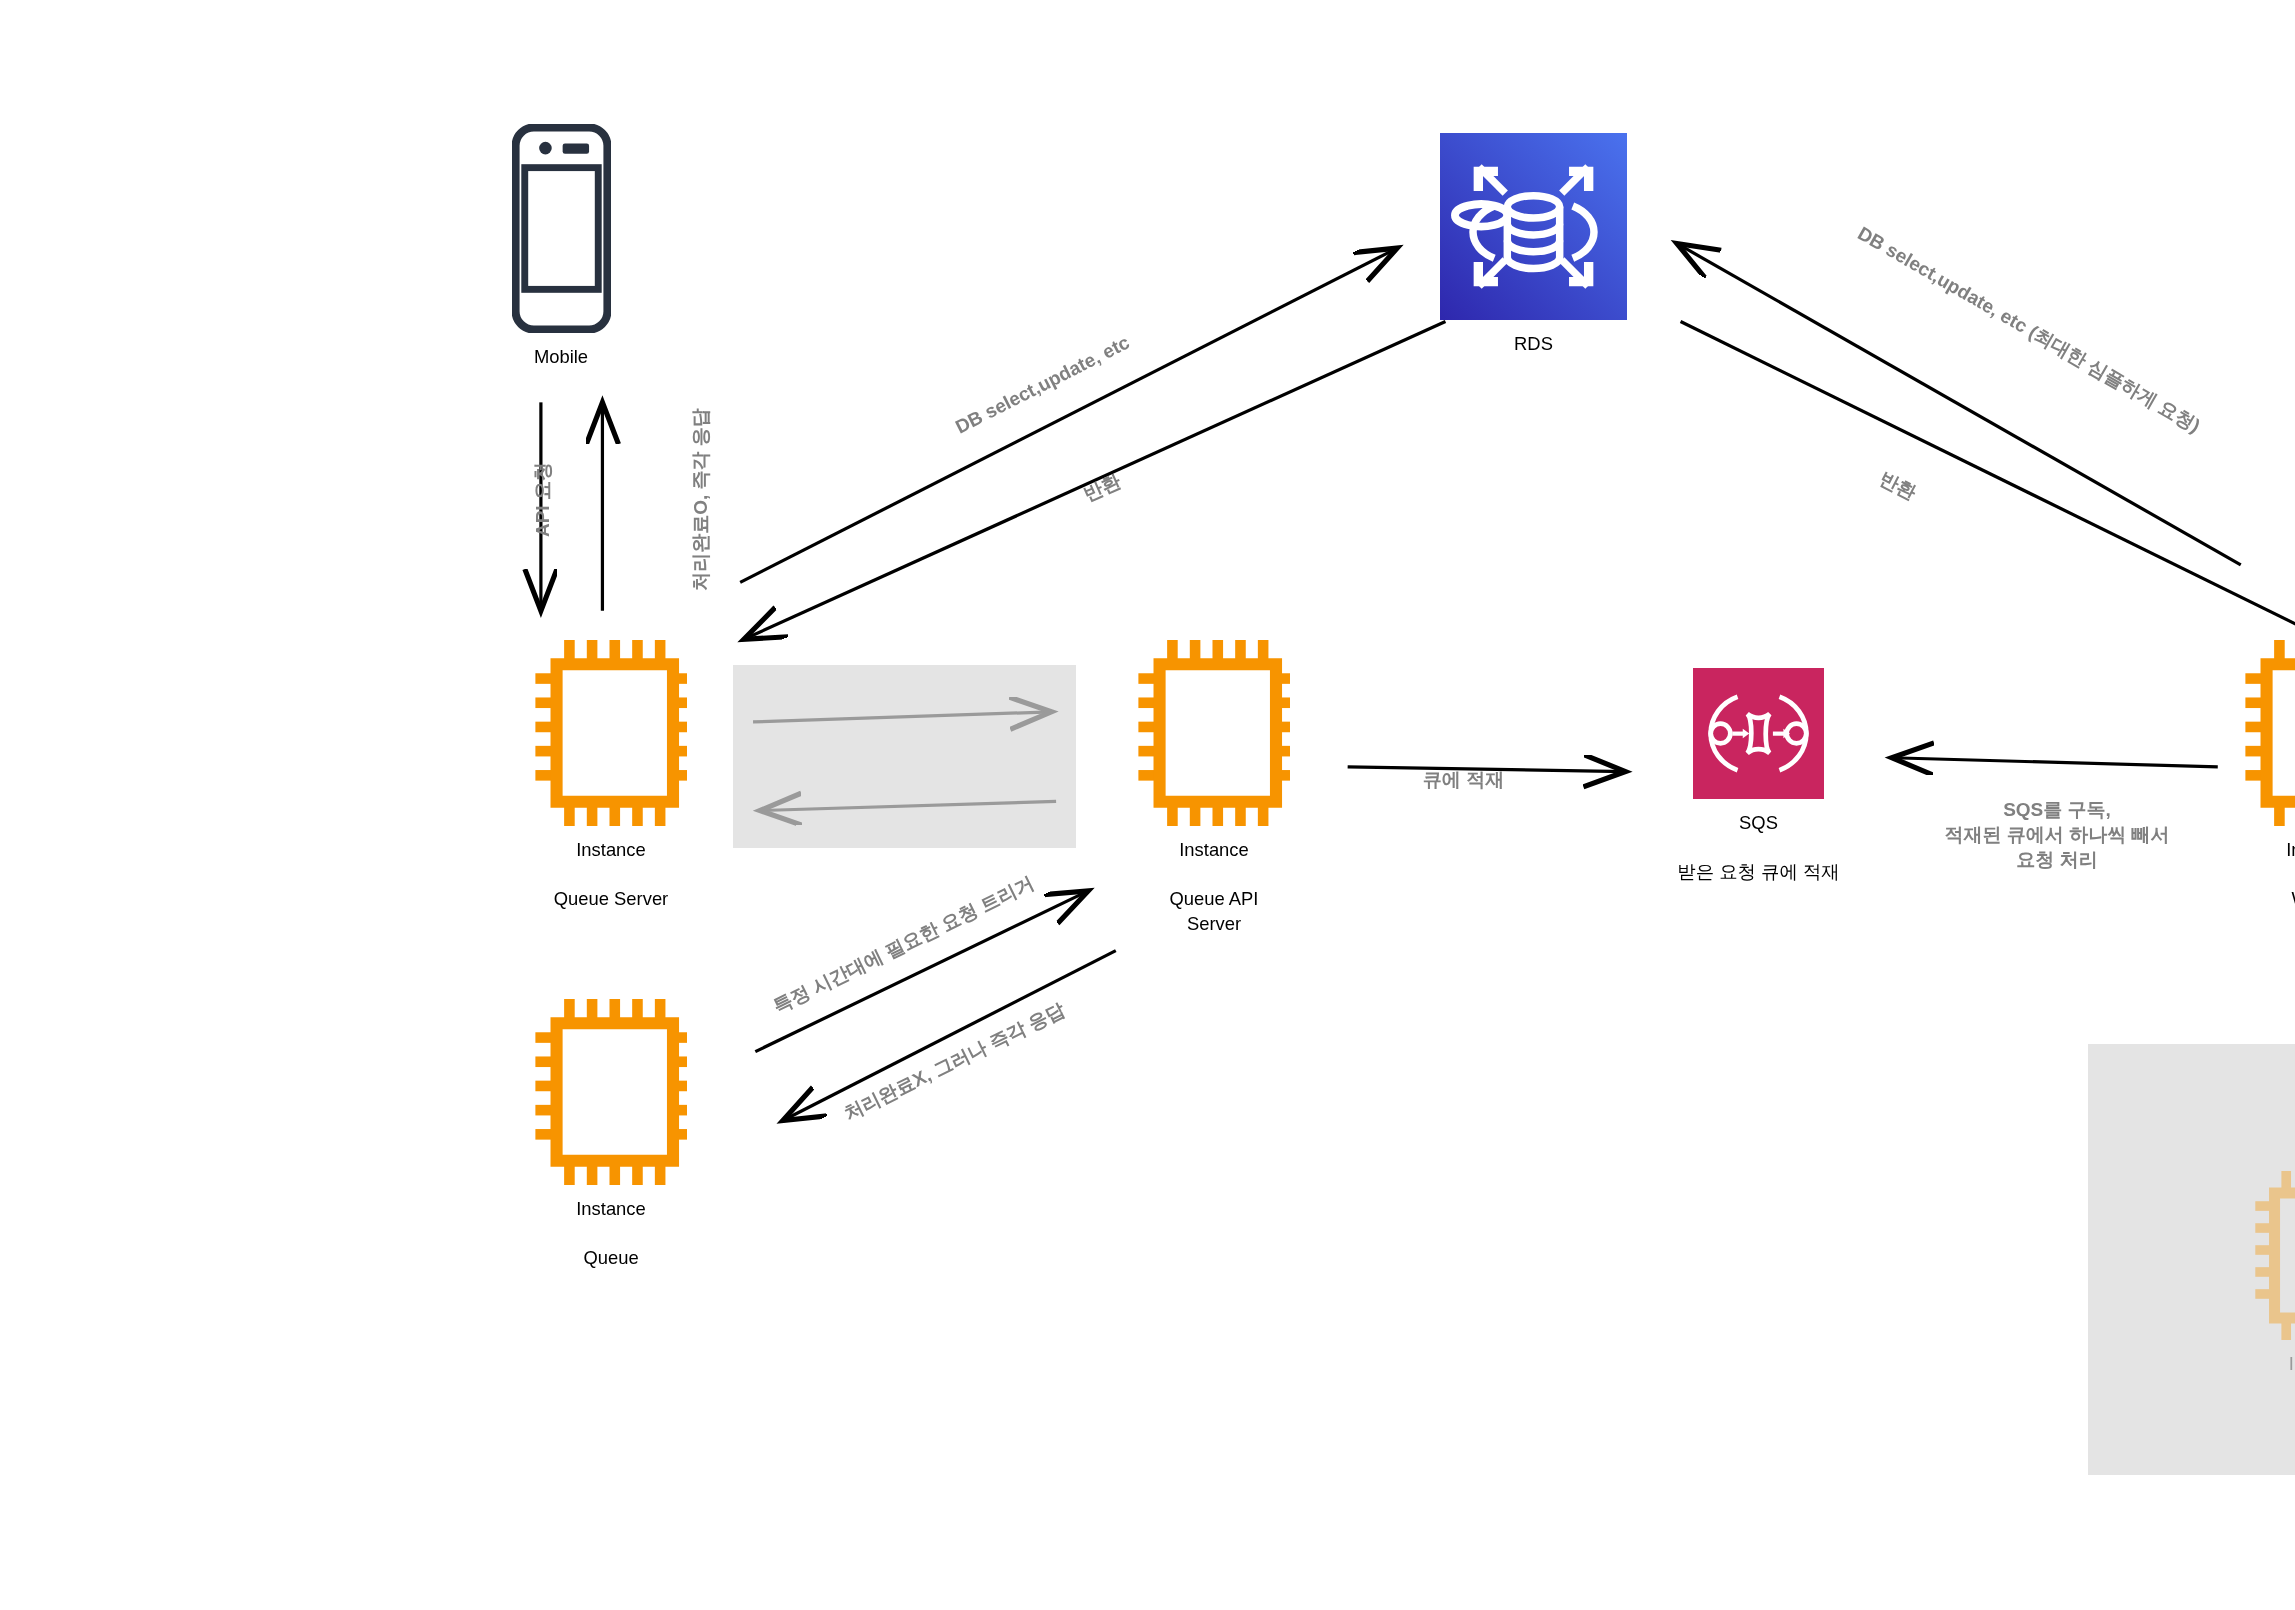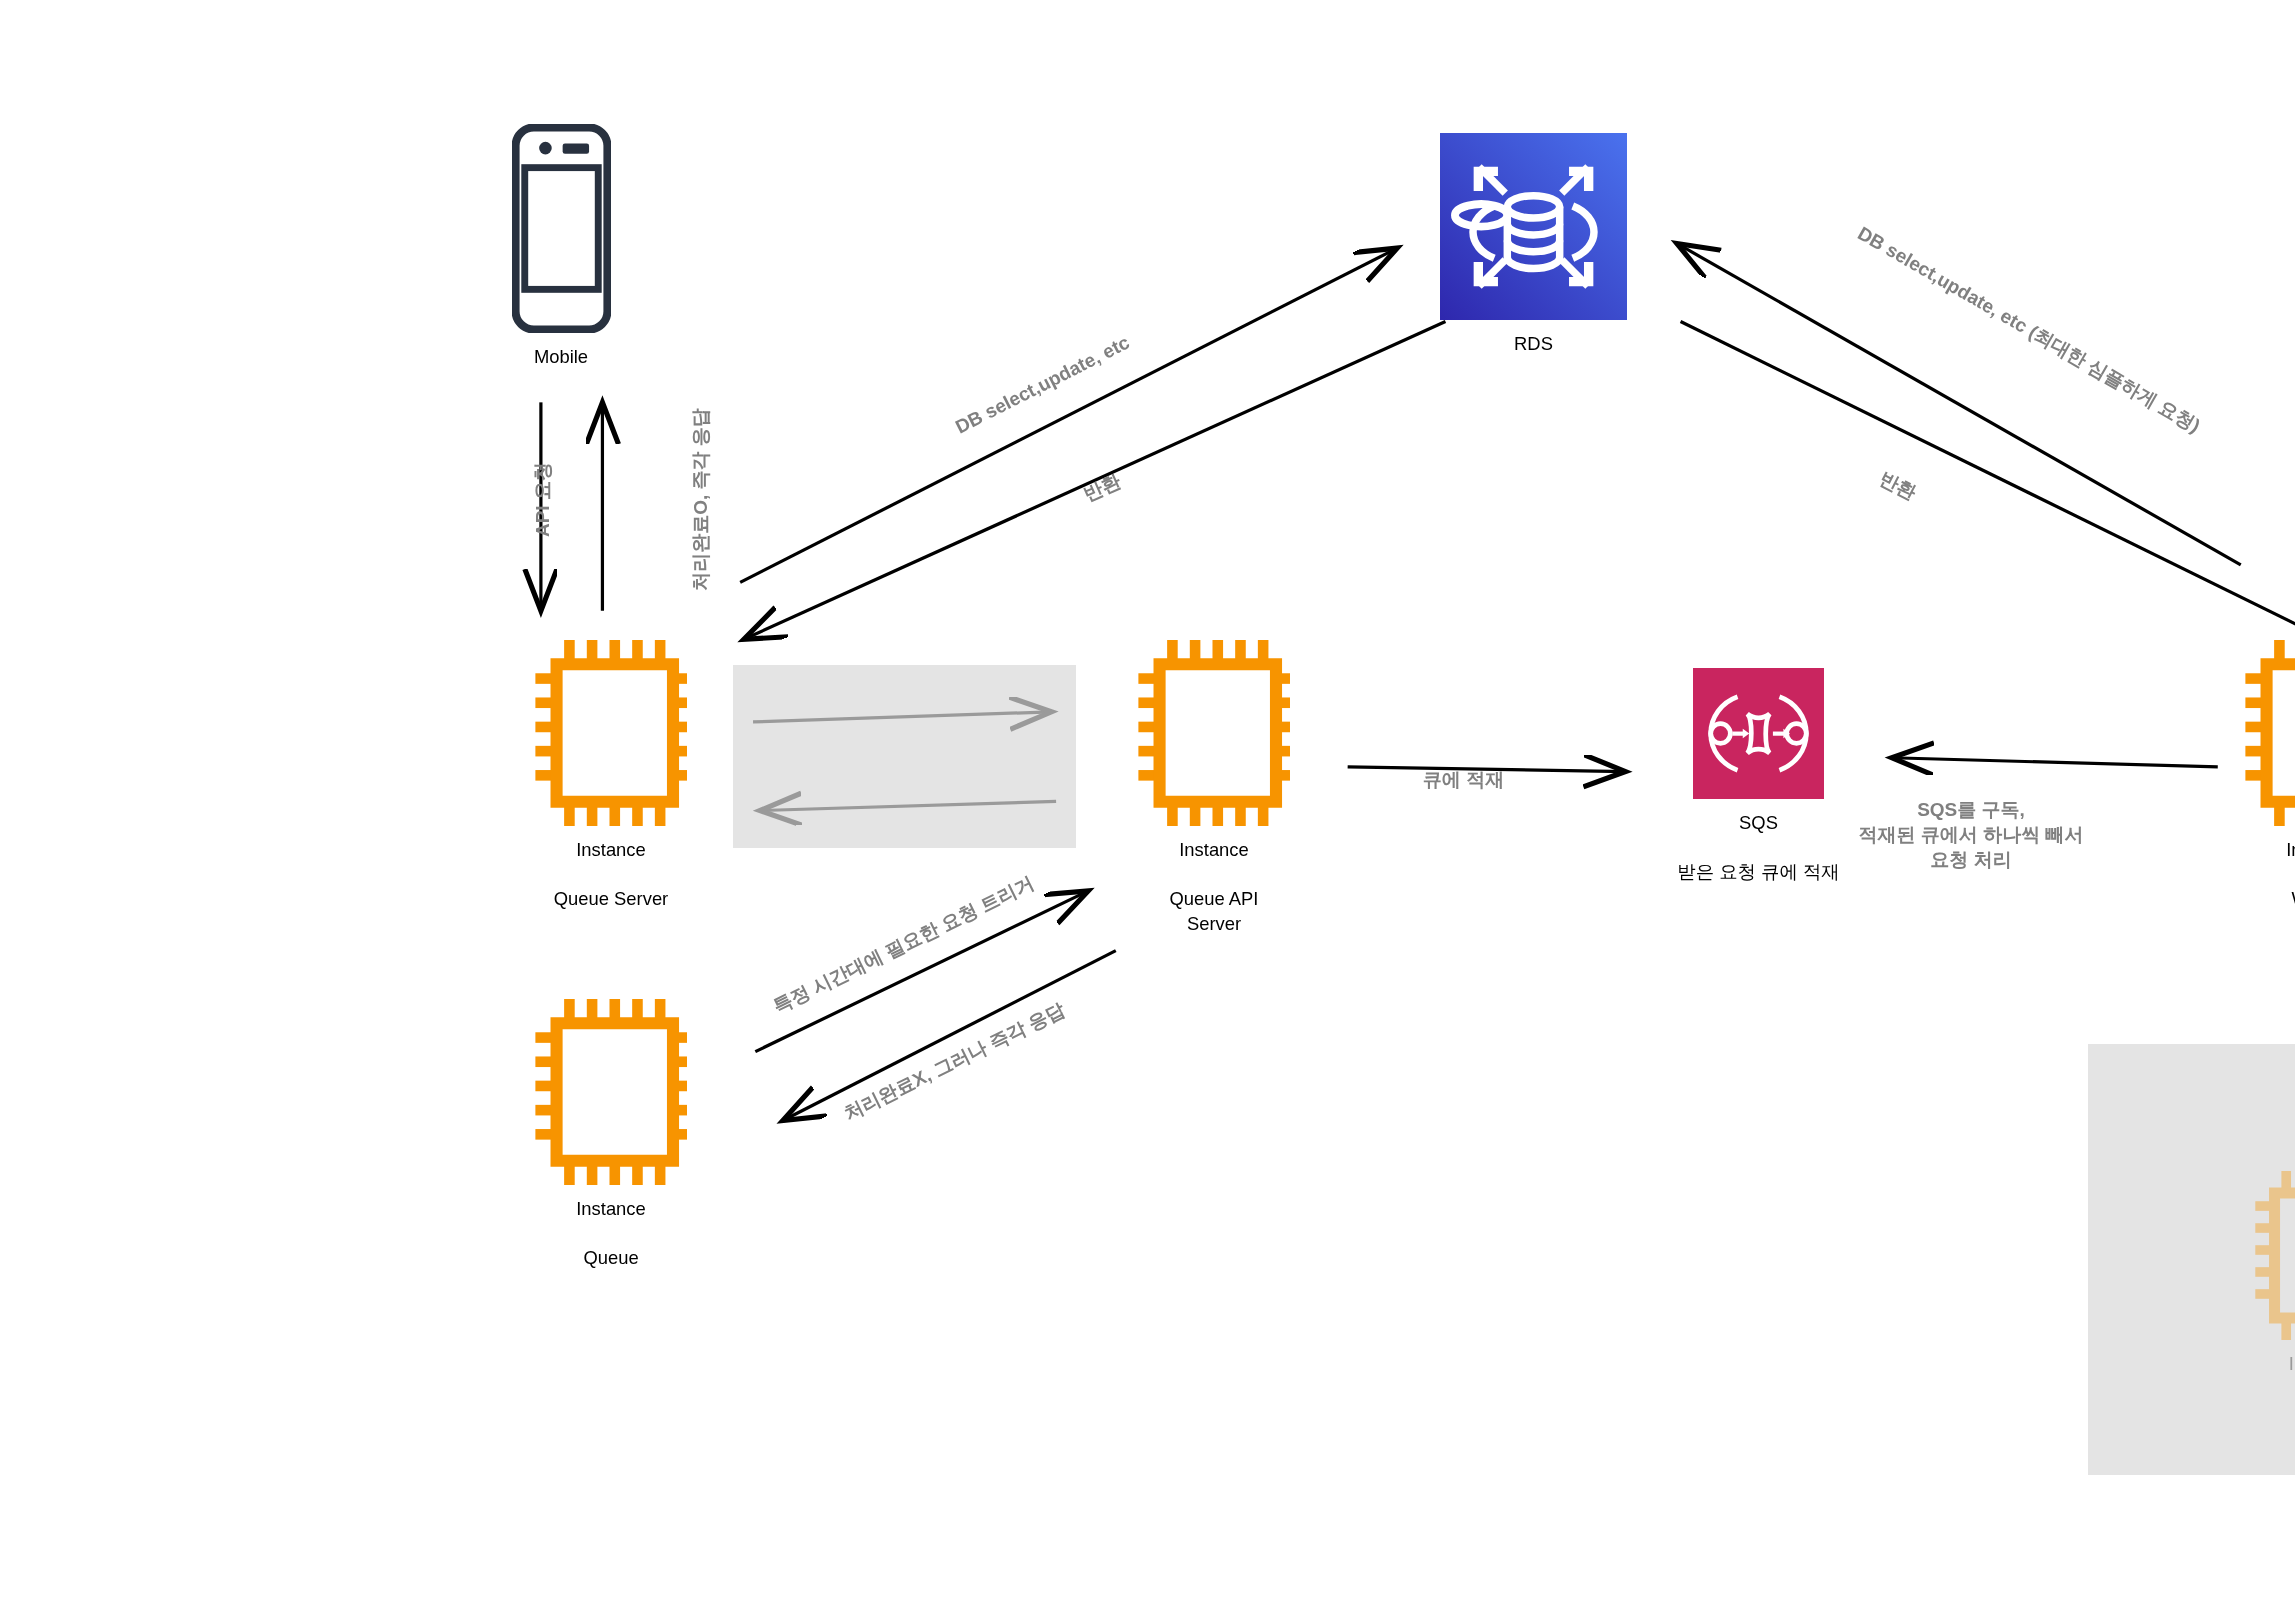--- a/index.html
+++ b/index.html
@@ -340,18 +340,18 @@
   <div class="edge-label" style="left:1772px; top:317px; width:514px; transform:rotate(30deg);">DB select,update, etc (최대한 심플하게 요청)</div>
 
   <div class="edge-label" style="left:1852px; top:473px; width:92px; transform:rotate(27deg);">반환</div>
 
   <div class="edge-label" style="left:720px; top:932px; width:367px; transform:rotate(-26deg);">특정 시간대에 필요한 요청 트리거</div>
 
   <div class="edge-label" style="left:794px; top:1049px; width:321px; transform:rotate(-26deg);">처리완료X, 그러나 즉각 응답</div>
 
   <div class="edge-label" style="left:1399px; top:767px; width:129px;">큐에 적재</div>
 
-  <div class="edge-label" style="left:1838px; top:797px; width:266px;">SQS를 구독,
+  <div class="edge-label" style="left:1924px; top:797px; width:266px;">SQS를 구독,
 적재된 큐에서 하나씩 빼서
 요청 처리</div>
 
 </div>
 
 
 </body></html>

